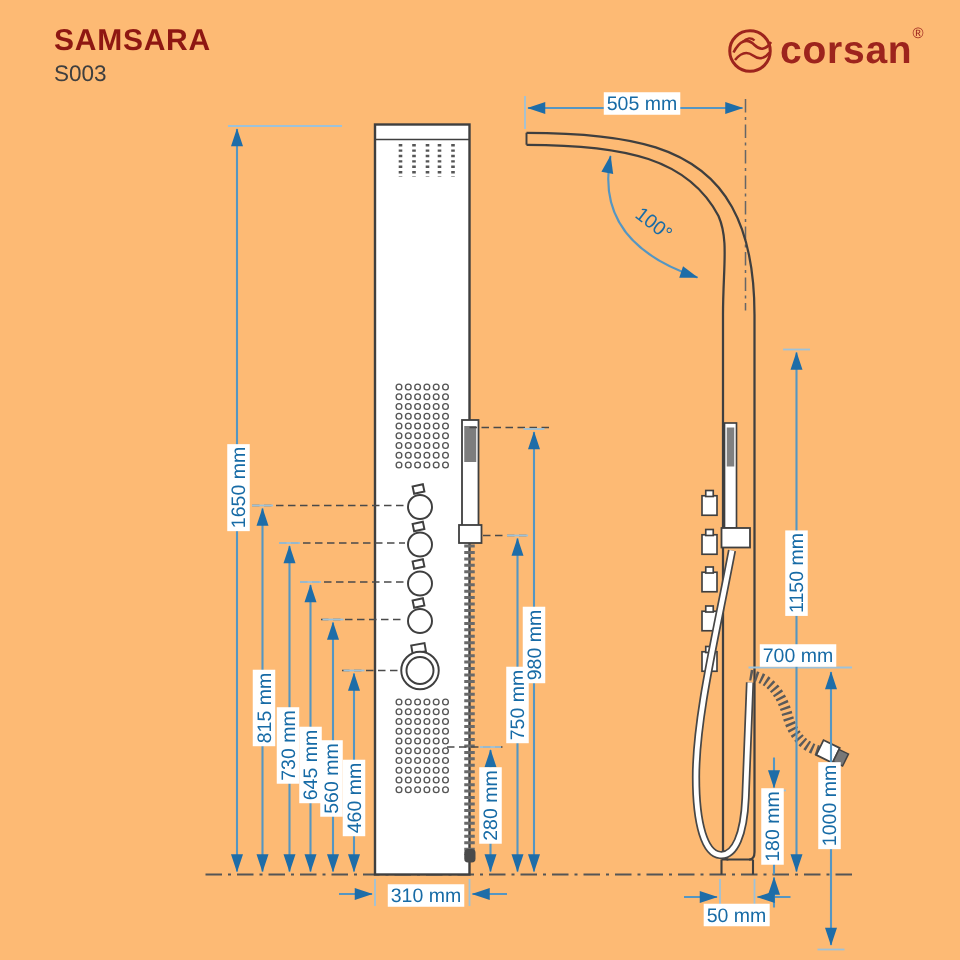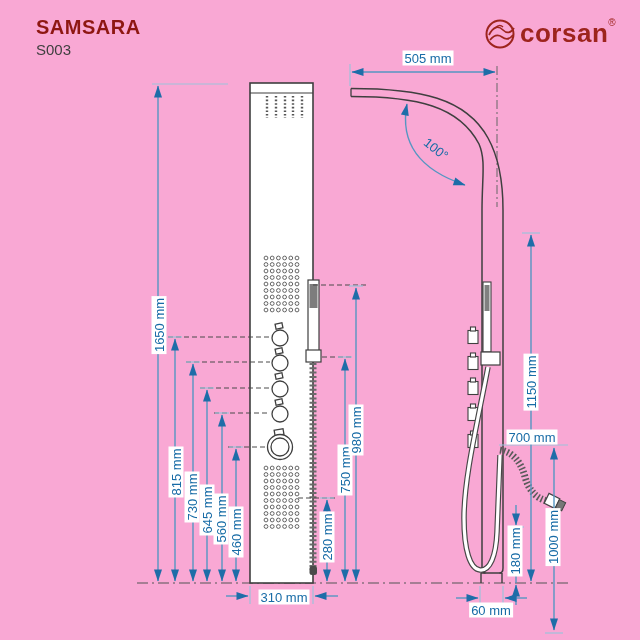--- a/index.html
+++ b/index.html
@@ -1,16 +1,16 @@
 <!DOCTYPE html>
 <html><head>
 <meta charset="utf-8">
 <style>
   html,body{margin:0;padding:0;background:#fff;}
-  .canvas{position:relative;width:640px;height:640px;background:#f9a8d4;overflow:hidden;
+  .canvas{position:relative;width:640px;height:640px;background:#fdba74;overflow:hidden;
           font-family:"Liberation Sans",sans-serif;}
   .brand{position:absolute;left:36px;top:16px;}
   .brand .name{font-size:20px;font-weight:bold;color:#8e1712;letter-spacing:.5px;}
   .brand .model{font-size:15px;color:#3f3f3f;margin-top:2px;}
   .logo{position:absolute;left:483px;top:16px;display:flex;align-items:flex-start;color:#9d241d;}
   .logo .txt{font-size:26px;font-weight:bold;letter-spacing:.5px;line-height:34px;margin-left:3px;}
   .logo sup{font-size:10px;line-height:10px;margin-top:2px;}
   svg.drawing{position:absolute;left:0;top:0;}
   .vl,.hl,.al{position:absolute;color:#176ba6;font-size:13px;line-height:1;
       background:#fff;padding:1px 2px;white-space:nowrap;}
@@ -316,21 +316,21 @@
   <div class="vl" style="left:176px;top:472px">815 mm</div>
   <div class="vl" style="left:192px;top:497px">730 mm</div>
   <div class="vl" style="left:207px;top:510px">645 mm</div>
   <div class="vl" style="left:221px;top:519px">560 mm</div>
   <div class="vl" style="left:236px;top:532px">460 mm</div>
   <div class="vl" style="left:327px;top:537px">280 mm</div>
   <div class="vl" style="left:345px;top:470px">750 mm</div>
   <div class="vl" style="left:356px;top:430px">980 mm</div>
   <div class="hl" style="left:284px;top:597px">310 mm</div>
 
-  <div class="hl" style="left:428px;top:58px">505 mm</div>
+  <div class="hl" style="left:428px;top:69px">505 mm</div>
   <div class="al" style="left:436px;top:149px">100°</div>
   <div class="vl" style="left:531px;top:382px">1150 mm</div>
   <div class="hl" style="left:532px;top:437px">700 mm</div>
   <div class="vl" style="left:553px;top:537px">1000 mm</div>
   <div class="vl" style="left:515px;top:551px">180 mm</div>
-  <div class="hl" style="left:491px;top:610px">60 mm</div>
+  <div class="hl" style="left:491px;top:610px">50 mm</div>
 
 </div>
 
 </body></html>

